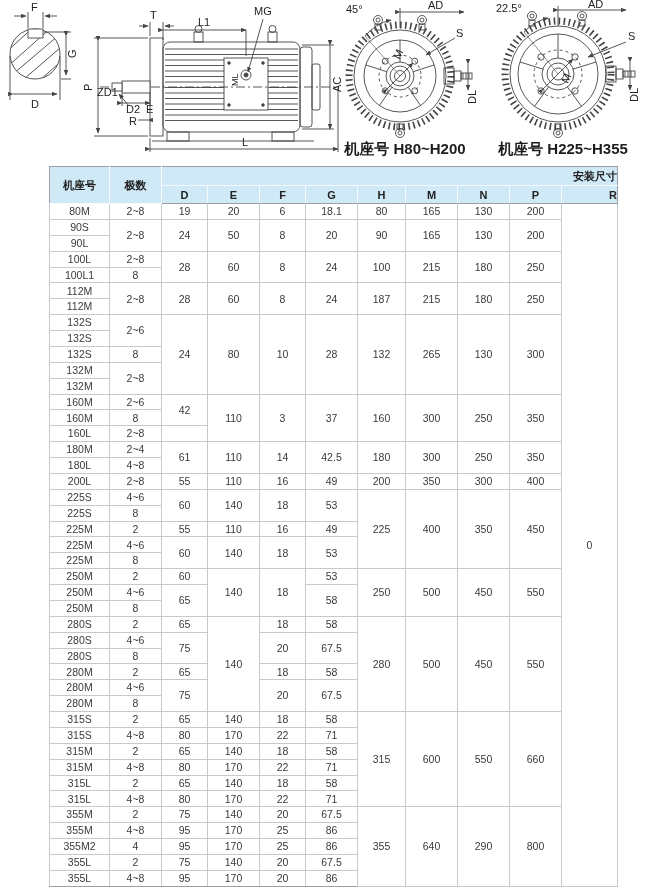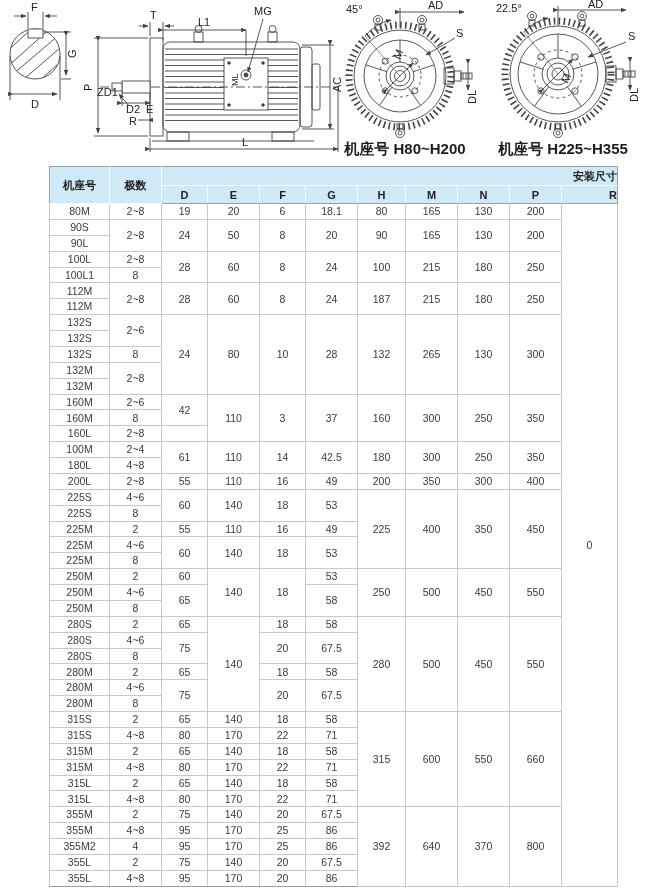--- a/index.html
+++ b/index.html
@@ -348,21 +348,21 @@
         <tr>
           <td>160M</td>
           <td>8</td>
         </tr>
         <tr>
           <td>160L</td>
           <td>2~8</td>
           <td></td>
         </tr>
         <tr class="grp">
-          <td>100M</td>
+          <td>180M</td>
           <td>2~4</td>
           <td rowspan="2">61</td>
           <td rowspan="2">110</td>
           <td rowspan="2">14</td>
           <td rowspan="2">42.5</td>
           <td rowspan="2">180</td>
           <td rowspan="2">300</td>
           <td rowspan="2">250</td>
           <td rowspan="2">350</td>
         </tr>
@@ -533,23 +533,23 @@
           <td>22</td>
           <td>71</td>
         </tr>
         <tr class="grp">
           <td>355M</td>
           <td>2</td>
           <td>75</td>
           <td>140</td>
           <td>20</td>
           <td>67.5</td>
-          <td rowspan="5">392</td>
+          <td rowspan="5">355</td>
           <td rowspan="5">640</td>
-          <td rowspan="5">370</td>
+          <td rowspan="5">290</td>
           <td rowspan="5">800</td>
         </tr>
         <tr>
           <td>355M</td>
           <td>4~8</td>
           <td>95</td>
           <td>170</td>
           <td>25</td>
           <td>86</td>
         </tr>

